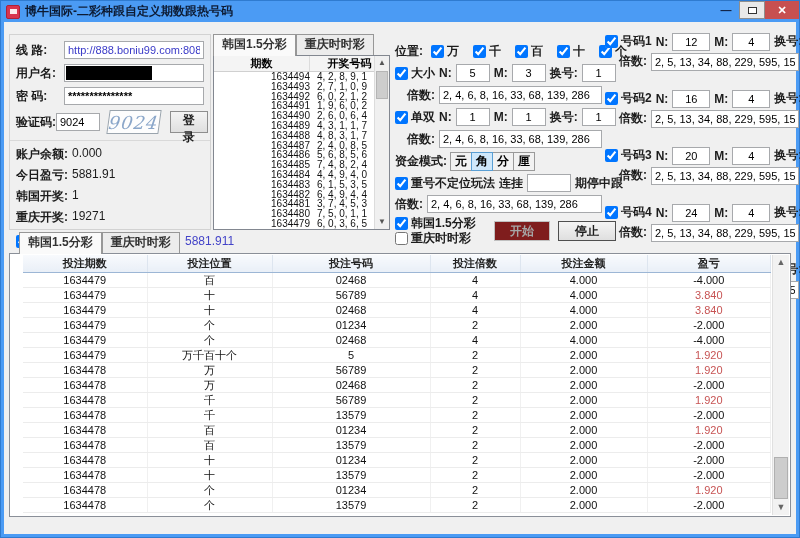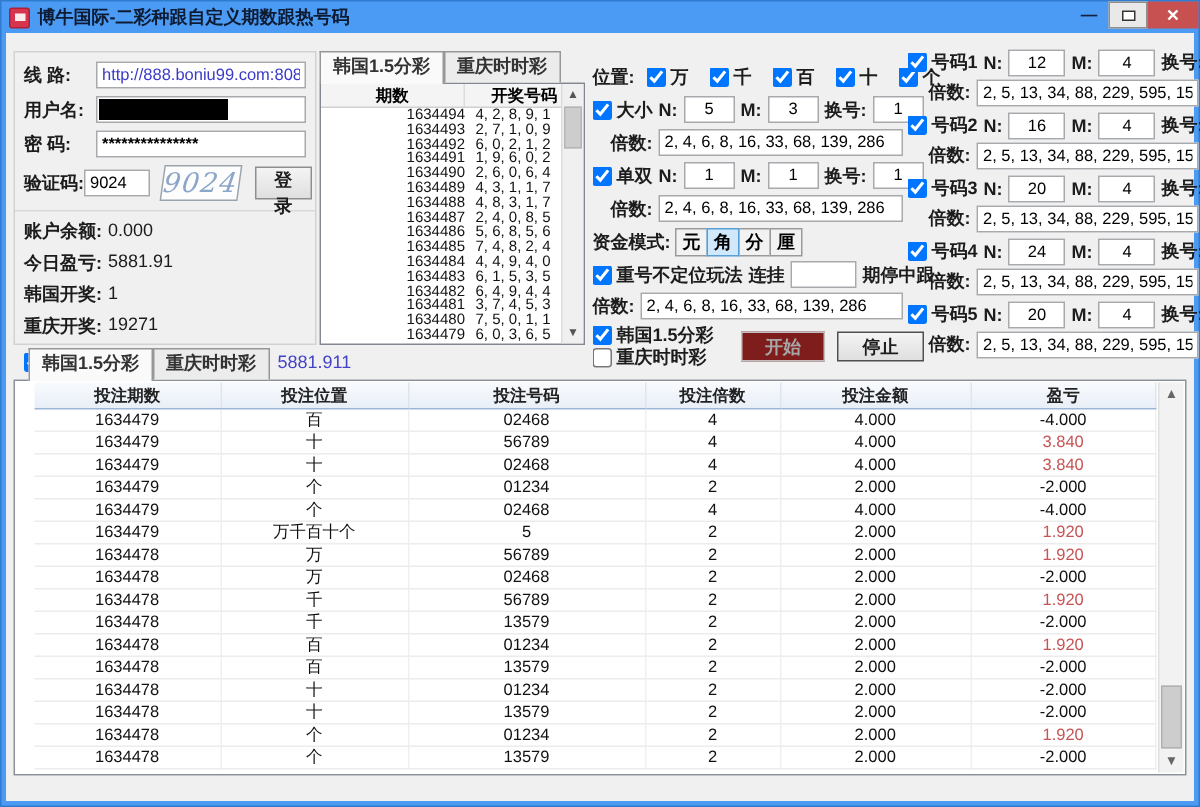--- a/index.html
+++ b/index.html
@@ -68,21 +68,21 @@
   .srow { position:absolute; left:0; right:0; display:flex; align-items:center; gap:4px; }
   .num-in { width:34px; text-align:center; }
   .multi-in { flex:1; }
   .seg { display:flex; }
   .seg .seg-btn { font-size:12px; font-weight:bold; border:1px solid #9a9a9a; background:#f2f2f2; width:22px; height:19px; line-height:17px; text-align:center; margin-left:-1px; }
   .seg .seg-btn.active { background:#cfe8fb; border-color:#5a9fd4; position:relative; z-index:1; }
   .gap-in { width:44px; }
 
   
   .numbers-panel { position:absolute; left:601px; top:10px; width:194px; }
-  .ngroup { margin-bottom:3px; }
+  .ngroup { margin-bottom:18px; }
   .nrow { display:flex; align-items:center; gap:4px; height:19px; }
   .nrow .num-in { width:38px; }
   .nrow2 { display:flex; align-items:center; gap:4px; height:19px; margin-top:1px; }
   .nrow2 input { flex:1; min-width:0; }
 
   
   .bets-tabs { position:absolute; left:15px; top:210px; }
   .bets-panel { position:absolute; left:5px; top:231px; width:782px; height:264px; background:#fff; border:1px solid #8a8f98; padding:1px 19px 0 13px; }
   table.bets { width:100%; border-collapse:collapse; table-layout:fixed; }
   table.bets th { height:17px; font-size:11px; font-weight:bold; color:#222; background:linear-gradient(#f8fafd,#e9eff7); border-bottom:1px solid #9cb6d5; border-right:1px solid #dde5ef; }

